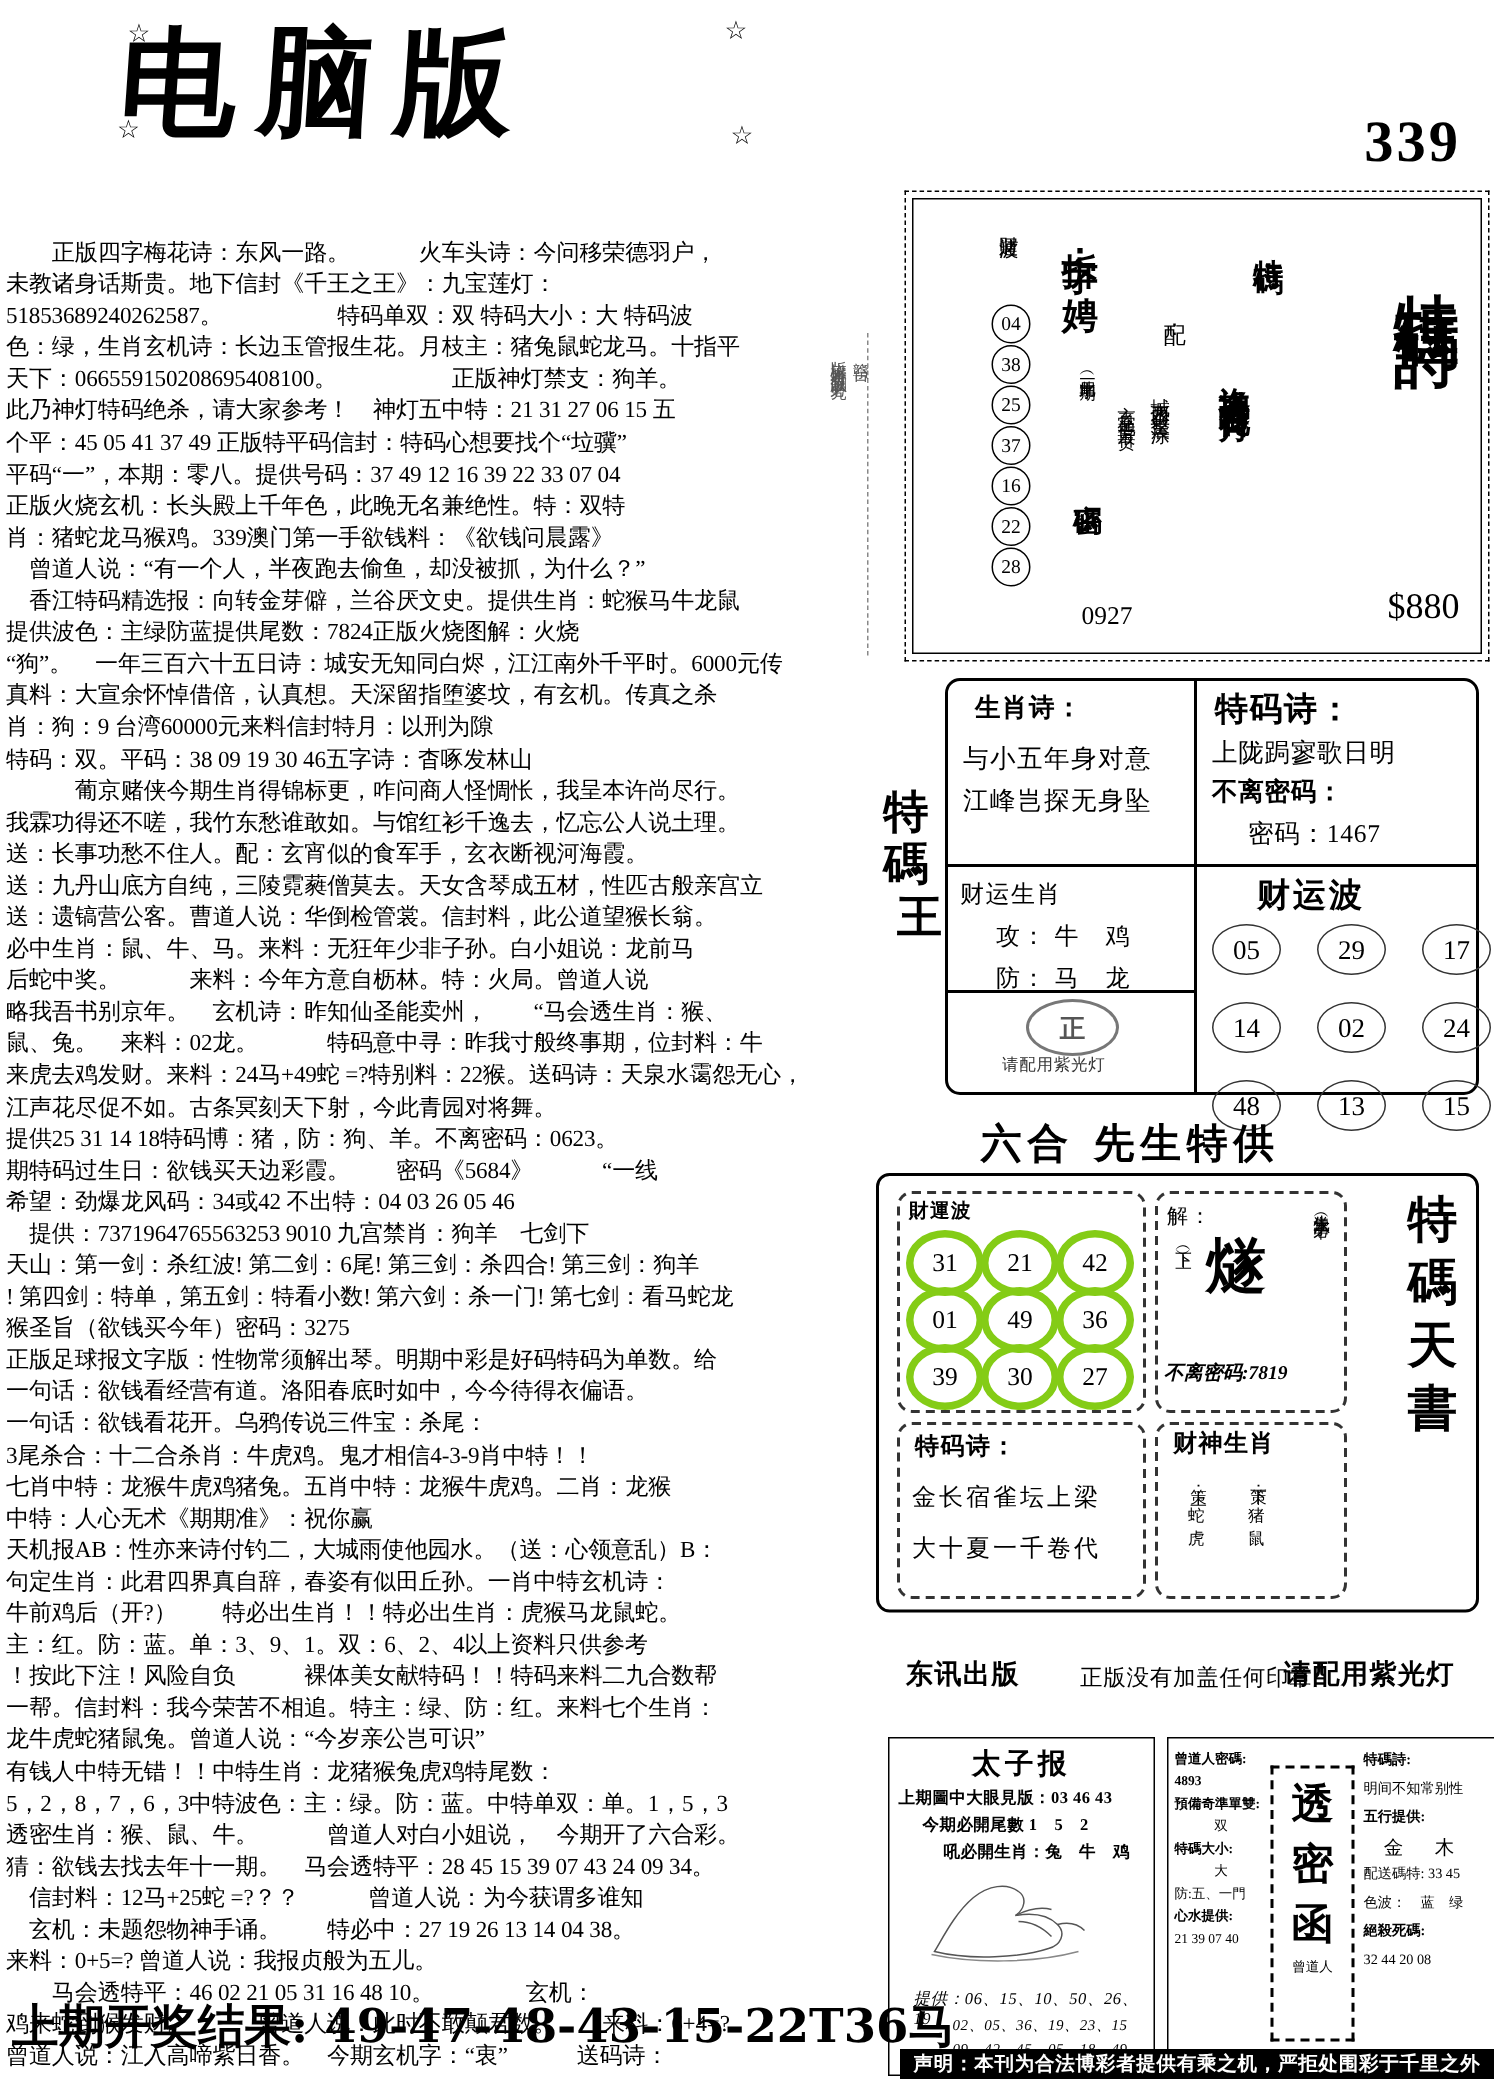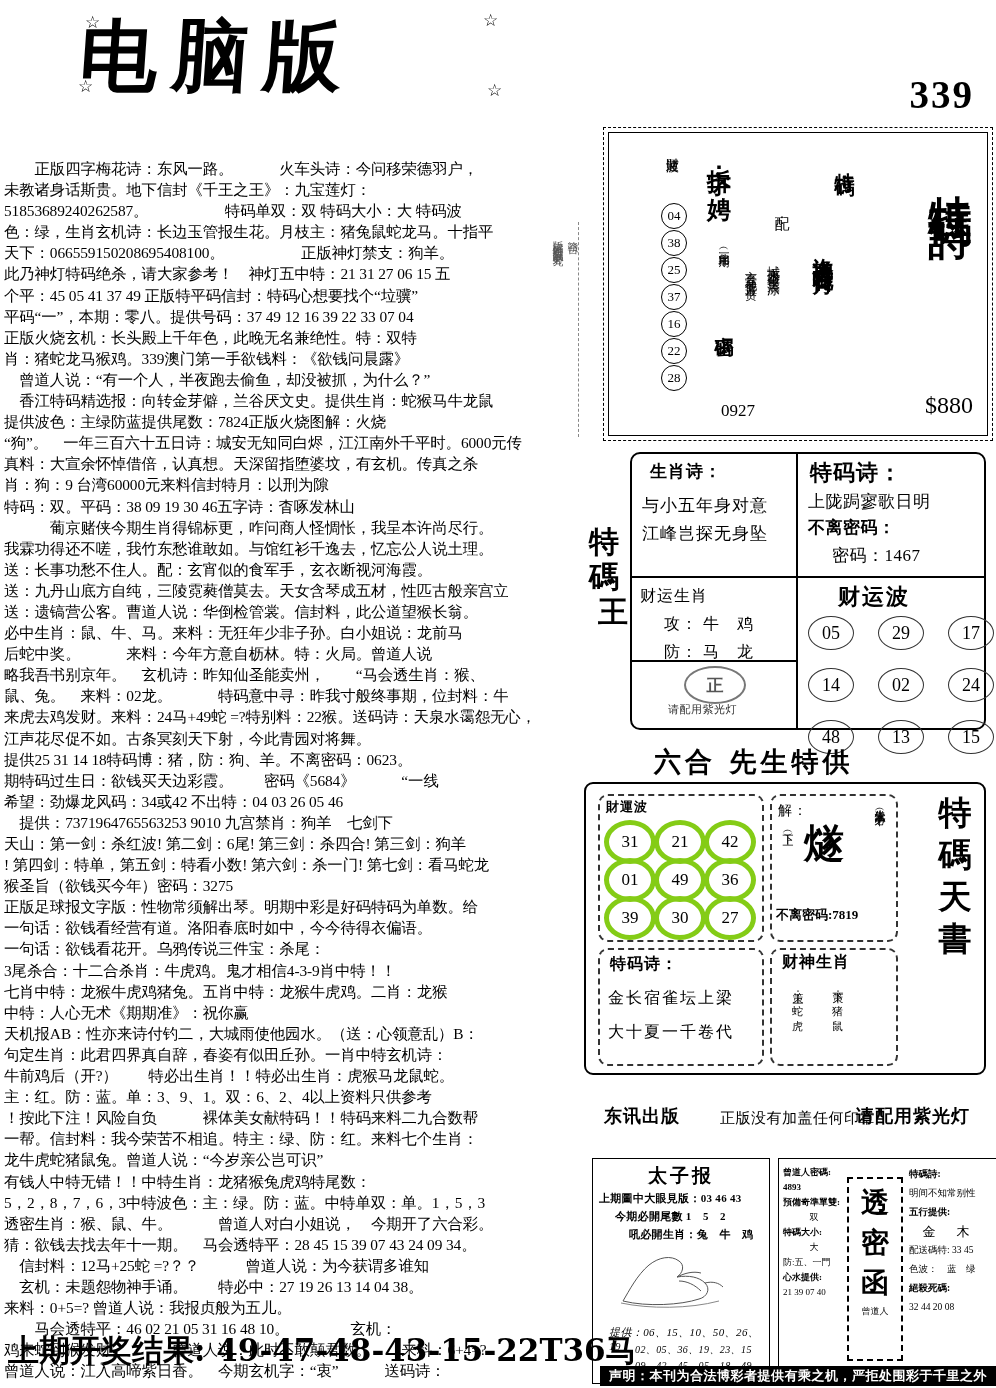--- a/index.html
+++ b/index.html
@@ -204,21 +204,21 @@
     display:flex;align-items:center;justify-content:center;
     font-family:"Liberation Serif",serif;font-size:17px;
   }
   .jie-lbl{position:absolute;left:192px;top:18px;font-size:14px;letter-spacing:1px;}
   .jie-sub{position:absolute;left:194px;top:42px;font-size:11px;}
   .jie-big{
     position:absolute;left:218px;top:32px;
     font-family:"DejaVu Serif",serif;font-size:40px;font-weight:bold;
   }
   .jie-right{position:absolute;left:286px;top:16px;font-size:11px;letter-spacing:1px;}
-  .jie-mima{position:absolute;left:190px;top:122px;font-size:13px;font-weight:bold;}
+  .jie-mima{position:absolute;left:190px;top:122px;font-size:13px;font-weight:bold;font-style:italic;}
 
   .lhtms-lbl{position:absolute;left:24px;top:170px;font-size:16px;font-weight:bold;letter-spacing:1px;}
   .lhtms-1{position:absolute;left:22px;top:204px;font-size:16px;letter-spacing:2px;}
   .lhtms-2{position:absolute;left:22px;top:238px;font-size:16px;letter-spacing:2px;}
 
   .csx-lbl{position:absolute;left:196px;top:168px;font-size:16px;font-weight:bold;letter-spacing:1px;}
   .csx-col{position:absolute;font-size:11px;line-height:15px;text-align:center;}
   .csx-up{left:204px;top:190px;}
   .csx-dn{left:244px;top:190px;}
 

